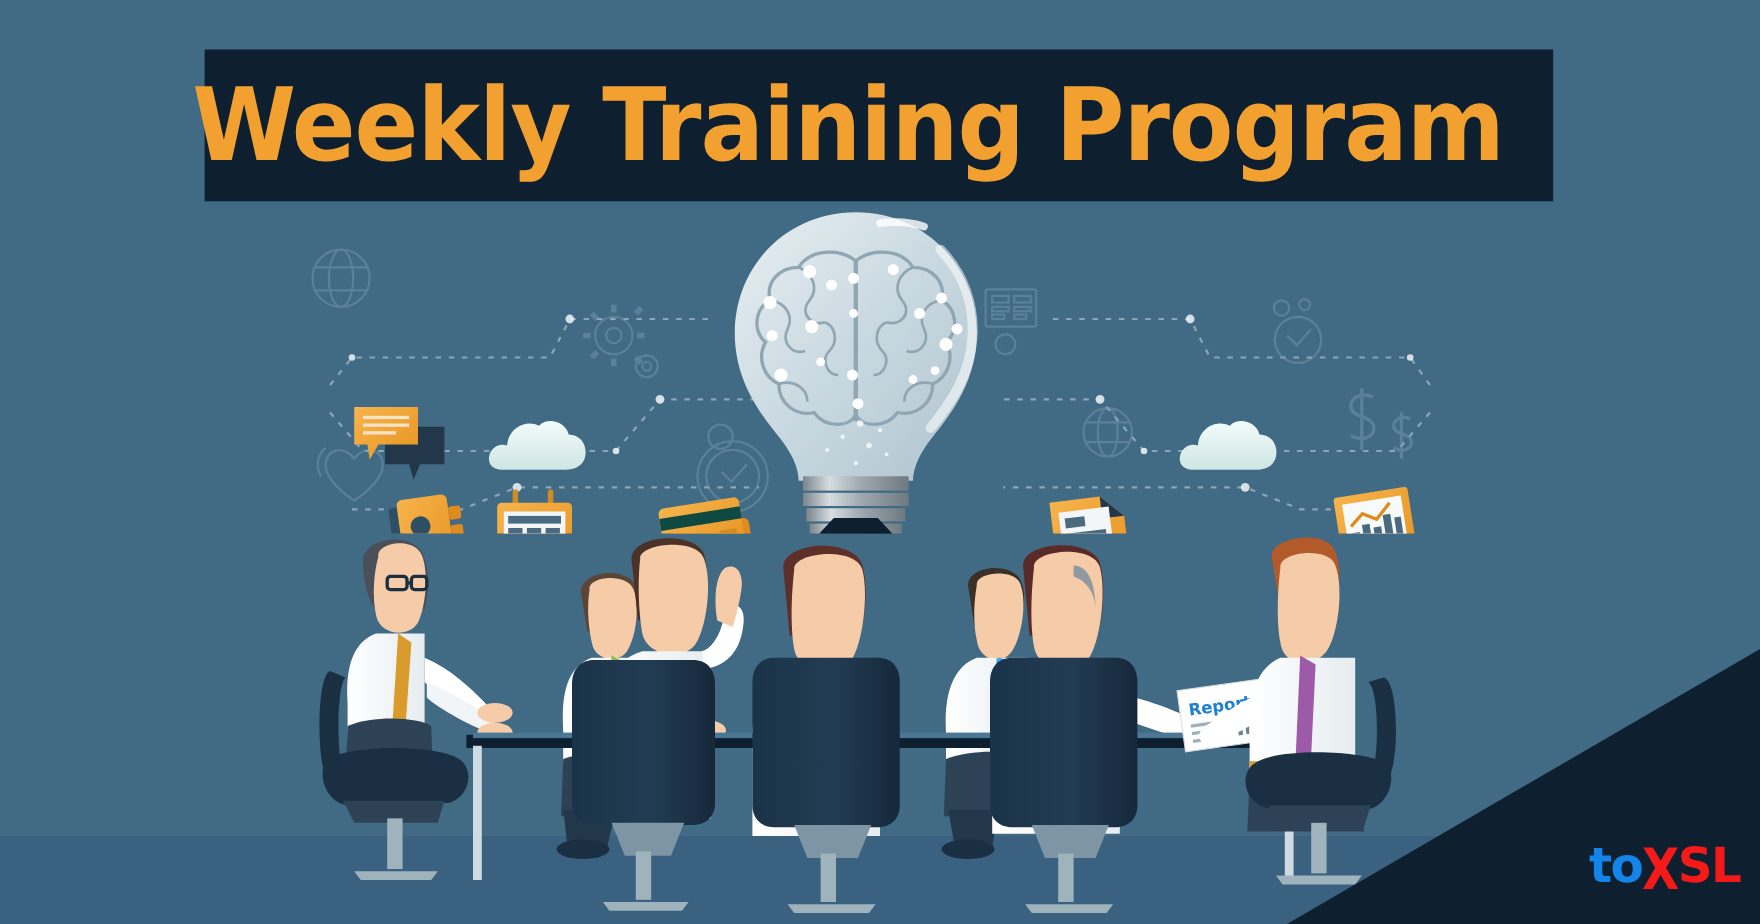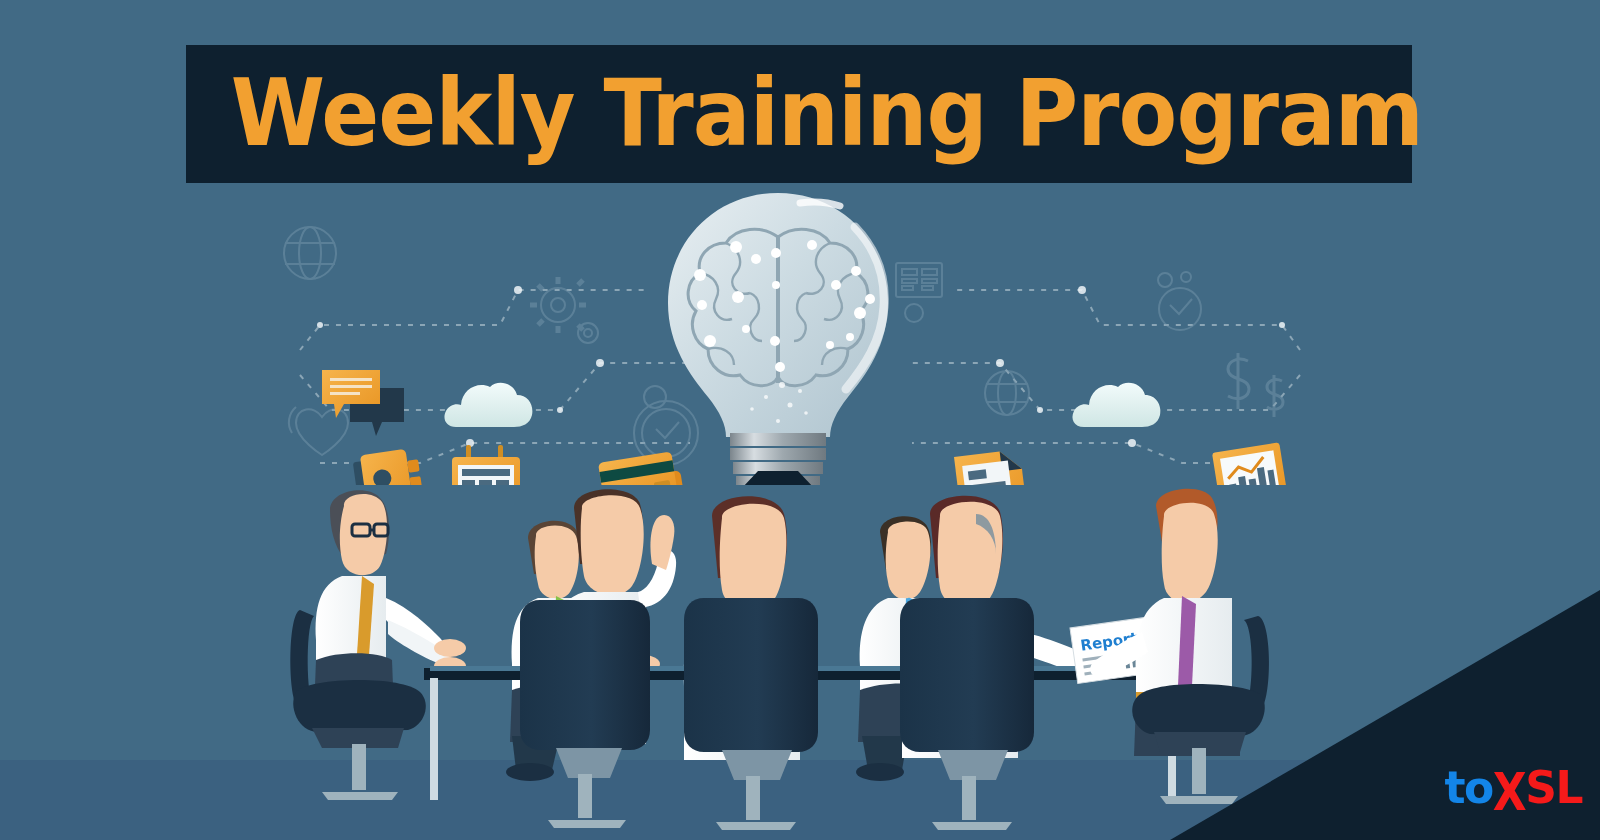--- a/index.html
+++ b/index.html
@@ -20,21 +20,21 @@
   .floor {
     position: absolute; left: 0; bottom: 0; width: 1600px; height: 80px;
     background: #3b6180;
   }
   
   .banner {
     position: absolute;
     left: 186px; top: 45px;
     width: 1226px; height: 138px;
     background: #0e202f;
-    display: flex; align-items: center; justify-content: flex-start;
+    display: flex; align-items: center; justify-content: flex-end;
     z-index: 40;
   }
   .banner-title {
     color: #f2a030;
     font-family: "DejaVu Sans", sans-serif;
     font-weight: bold;
     font-size: 92px;
     letter-spacing: -1px;
     line-height: 1;
     white-space: nowrap;

